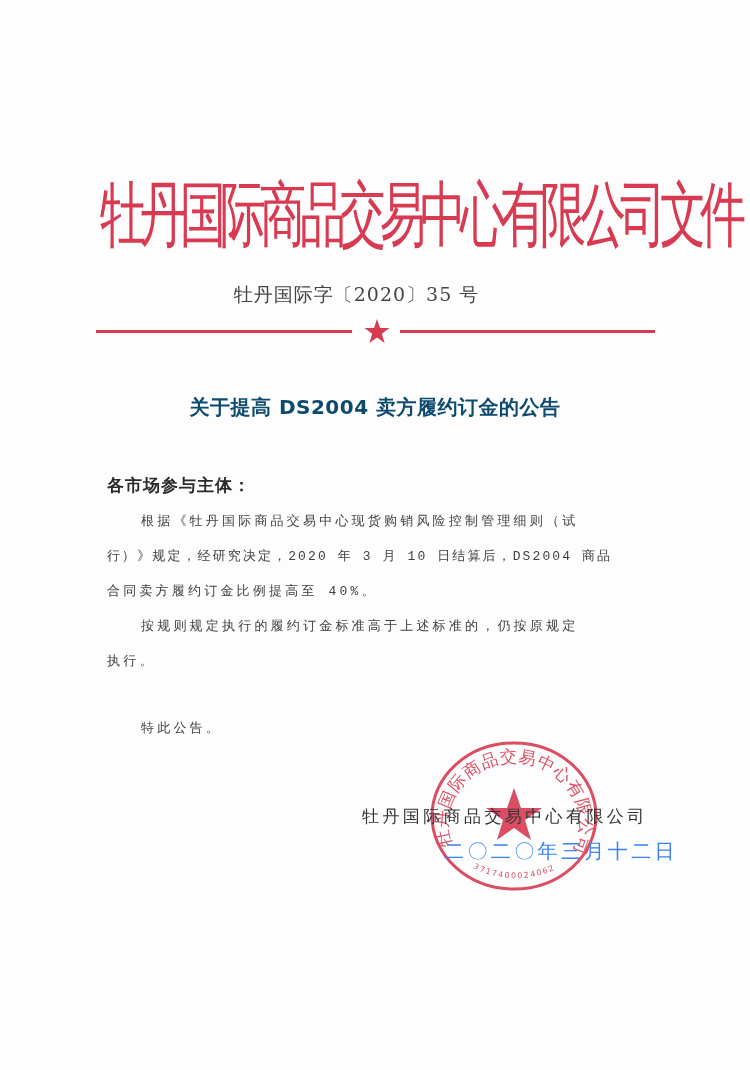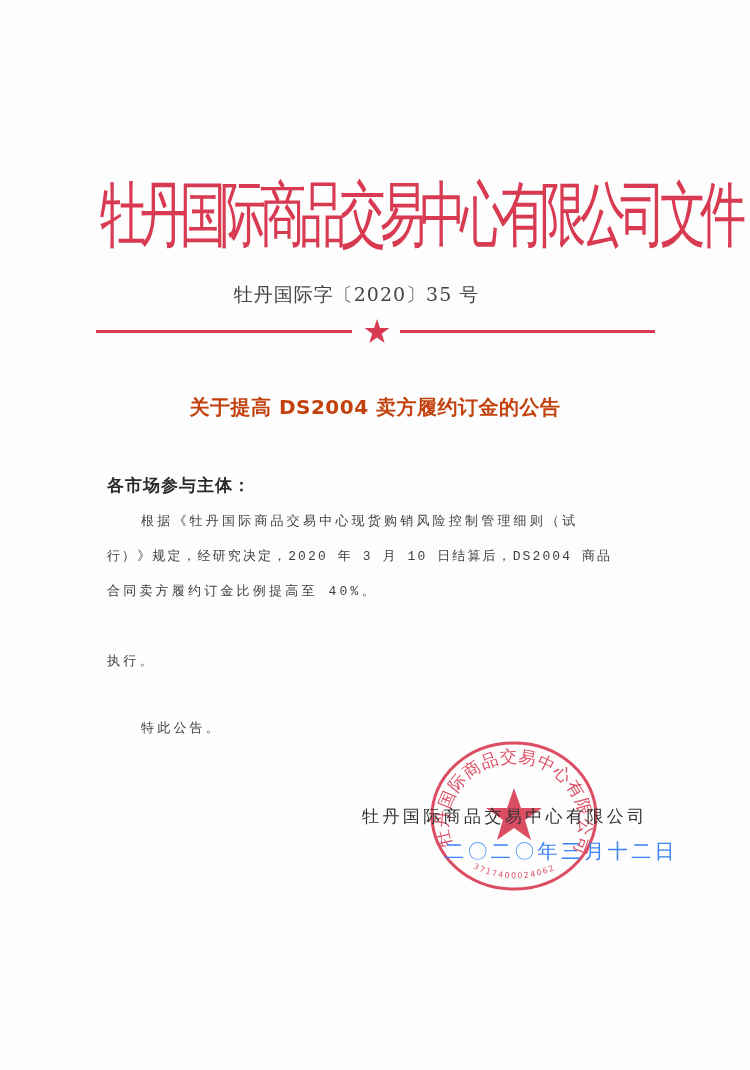--- a/index.html
+++ b/index.html
@@ -68,21 +68,21 @@
       height: 26px;
     }
     .doc-title {
       position: absolute;
       left: 0; width: 750px;
       top: 394px;
       text-align: center;
       font-family: "DejaVu Sans", "Liberation Sans", sans-serif;
       font-weight: bold;
       font-size: 20px;
-      color: #c2410c;
+      color: #0c4a6e;
       letter-spacing: 0.5px;
     }
     .salutation {
       position: absolute;
       left: 107px;
       top: 474px;
       font-family: Liberation Mono, monospace;
       font-weight: bold;
       font-size: 17px;
       color: #2a2a2a;
@@ -157,20 +157,21 @@
   <div class="divider divider-right"></div>
 
   <div class="doc-title">关于提高 DS2004 卖方履约订金的公告</div>
 
   <div class="salutation">各市场参与主体：</div>
 
   <div class="body-line" style="left:141px; top:512px;">根据《牡丹国际商品交易中心现货购销风险控制管理细则（试</div>
   <div class="body-line" style="left:107px; top:547px; letter-spacing:2.1px;">行）》规定，经研究决定，2020 年 3 月 10 日结算后，DS2004 商品</div>
   <div class="body-line" style="left:107px; top:582px;">合同卖方履约订金比例提高至 40%。</div>
 
+  <div class="body-line" style="left:141px; top:617px;">按规则规定执行的履约订金标准高于上述标准的，仍按原规定</div>
   <div class="body-line" style="left:107px; top:652px;">执行。</div>
 
   <div class="body-line" style="left:141px; top:719px;">特此公告。</div>
 
   <svg class="seal" viewBox="0 0 172 152">
     <defs>
       <path id="sealArc" d="M 26,110 A 66,62 0 1 1 146,110"></path>
       <path id="sealArcBottom" d="M 45,128 A 70,50 0 0 0 130,128"></path>
     </defs>
     <ellipse cx="86" cy="76" rx="82" ry="73" fill="none" stroke="#d83a52" stroke-width="3"></ellipse>

